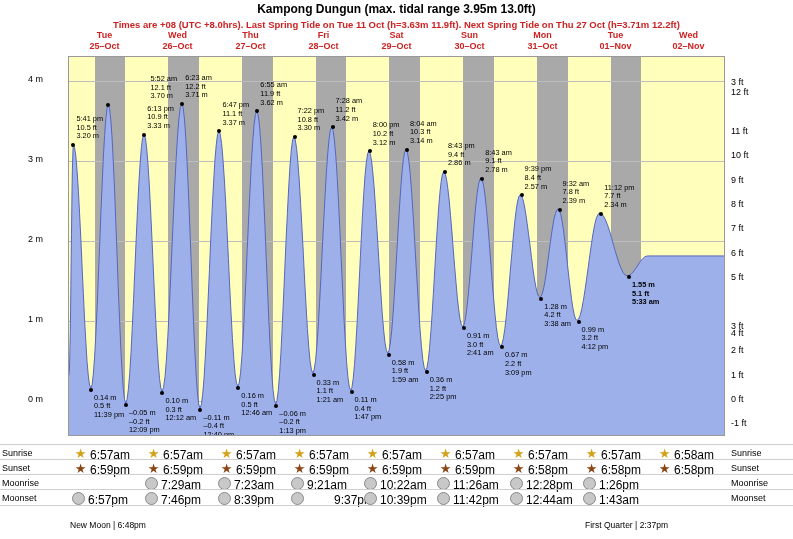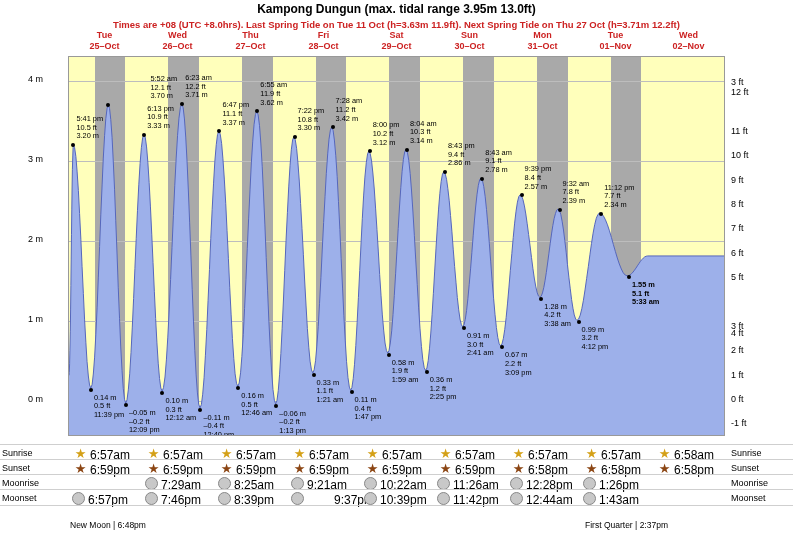--- a/index.html
+++ b/index.html
@@ -304,21 +304,21 @@
     <div class="rowval" style="left: 455px; top: 463px;">6:59pm</div>
     <div class="icon sunseticon" style="left: 512px; top: 462px;">★</div>
     <div class="rowval" style="left: 528px; top: 463px;">6:58pm</div>
     <div class="icon sunseticon" style="left: 585px; top: 462px;">★</div>
     <div class="rowval" style="left: 601px; top: 463px;">6:58pm</div>
     <div class="icon sunseticon" style="left: 658px; top: 462px;">★</div>
     <div class="rowval" style="left: 674px; top: 463px;">6:58pm</div>
     <div class="icon moondisc" style="left: 145px; top: 477px;"></div>
     <div class="rowval" style="left: 161px; top: 478px;">7:29am</div>
     <div class="icon moondisc" style="left: 218px; top: 477px;"></div>
-    <div class="rowval" style="left: 234px; top: 478px;">8:25am</div>
+    <div class="rowval" style="left: 234px; top: 478px;">7:23am</div>
     <div class="icon moondisc" style="left: 291px; top: 477px;"></div>
     <div class="rowval" style="left: 307px; top: 478px;">9:21am</div>
     <div class="icon moondisc" style="left: 364px; top: 477px;"></div>
     <div class="rowval" style="left: 380px; top: 478px;">10:22am</div>
     <div class="icon moondisc" style="left: 437px; top: 477px;"></div>
     <div class="rowval" style="left: 453px; top: 478px;">11:26am</div>
     <div class="icon moondisc" style="left: 510px; top: 477px;"></div>
     <div class="rowval" style="left: 526px; top: 478px;">12:28pm</div>
     <div class="icon moondisc" style="left: 583px; top: 477px;"></div>
     <div class="rowval" style="left: 599px; top: 478px;">1:26pm</div>

